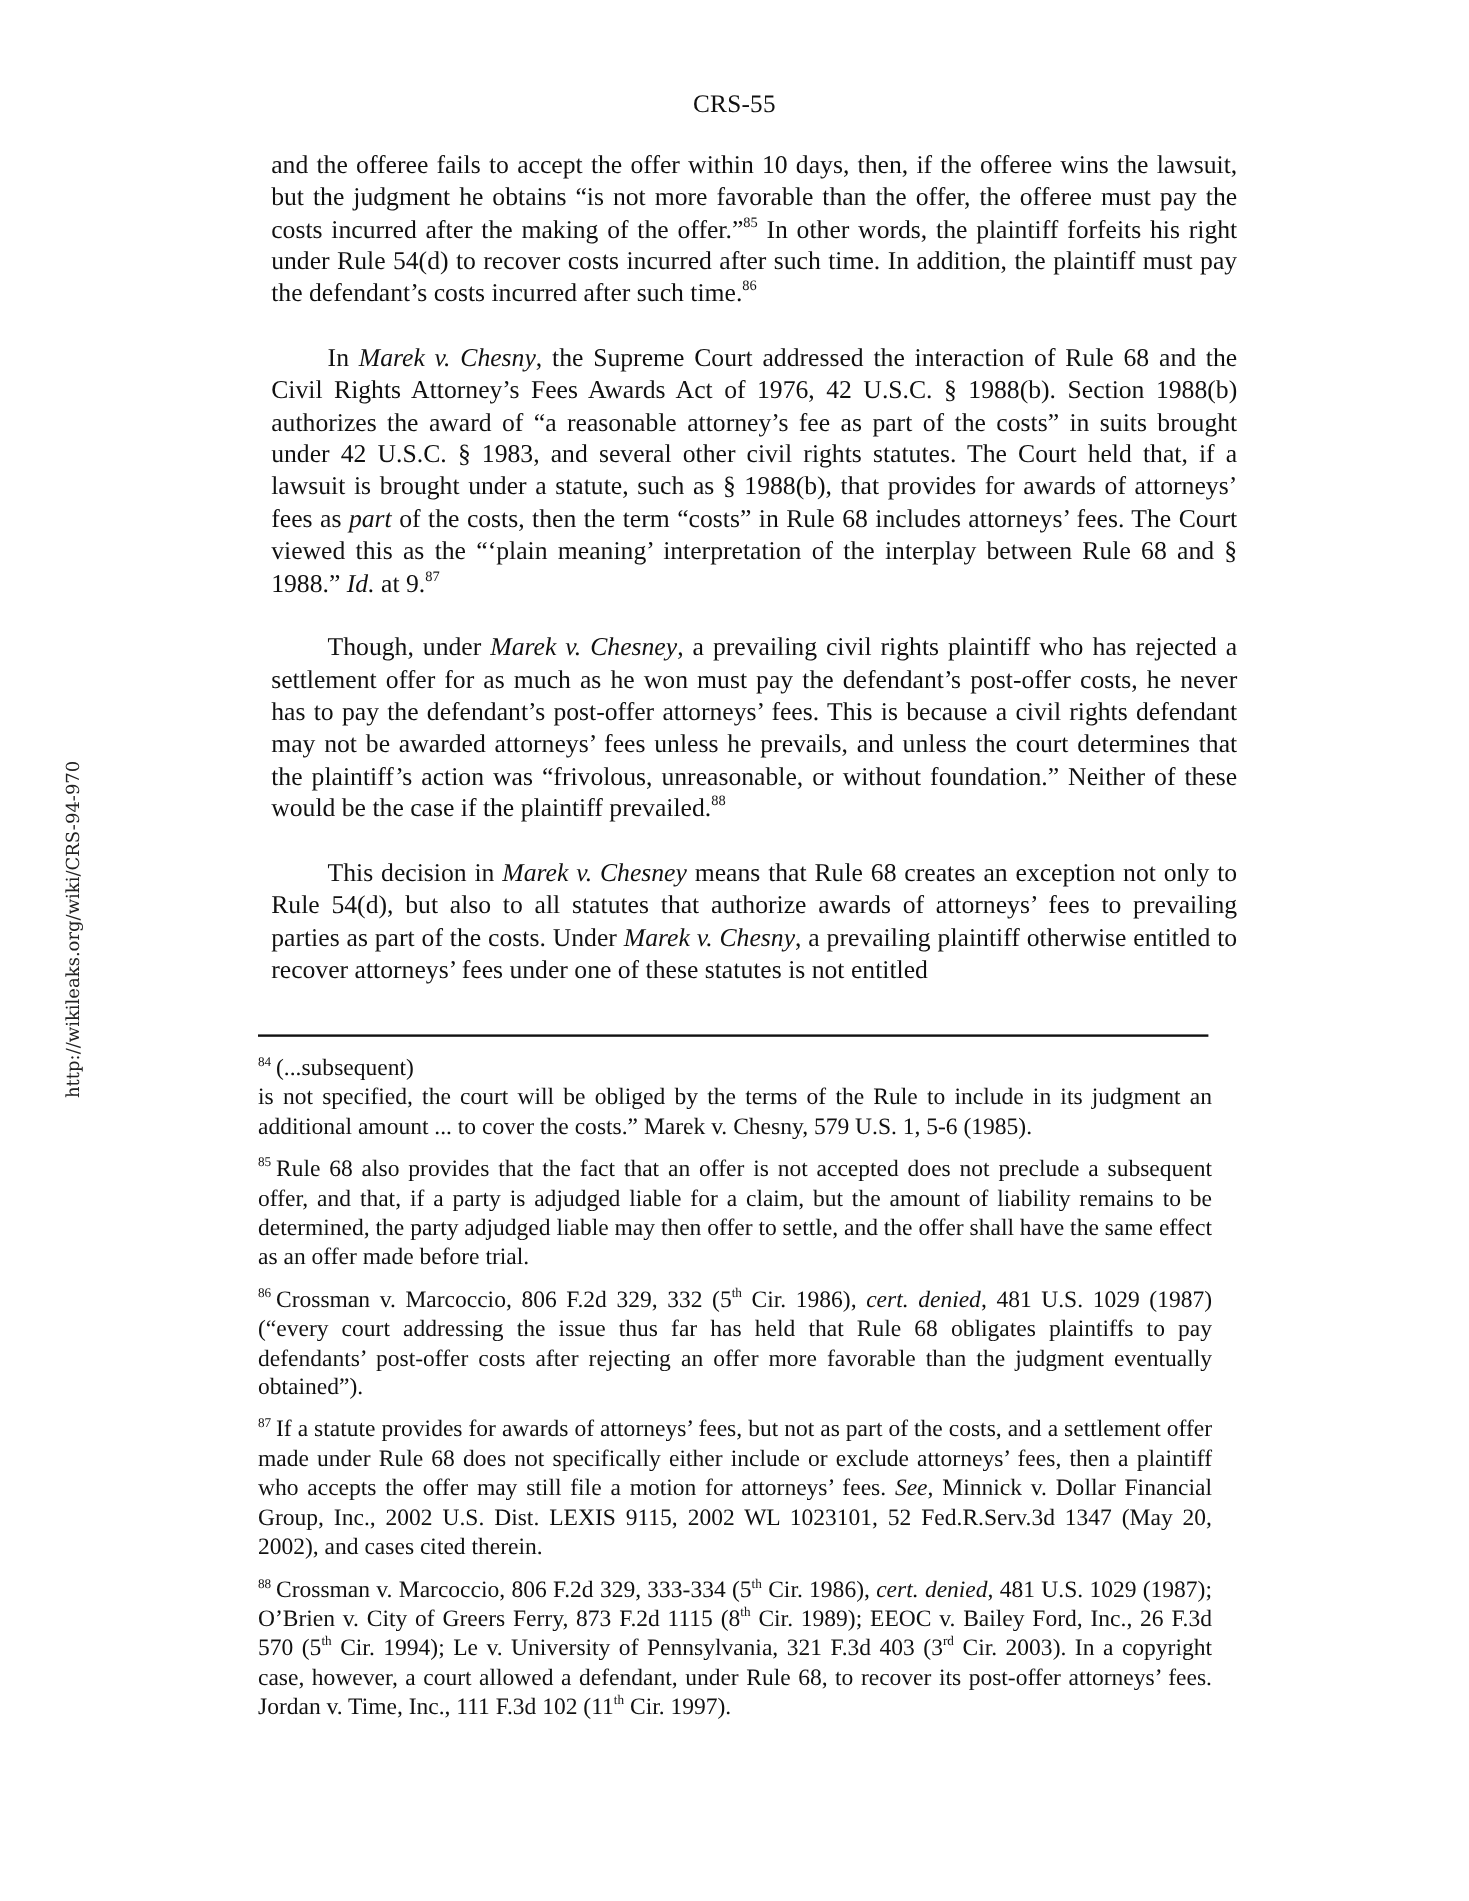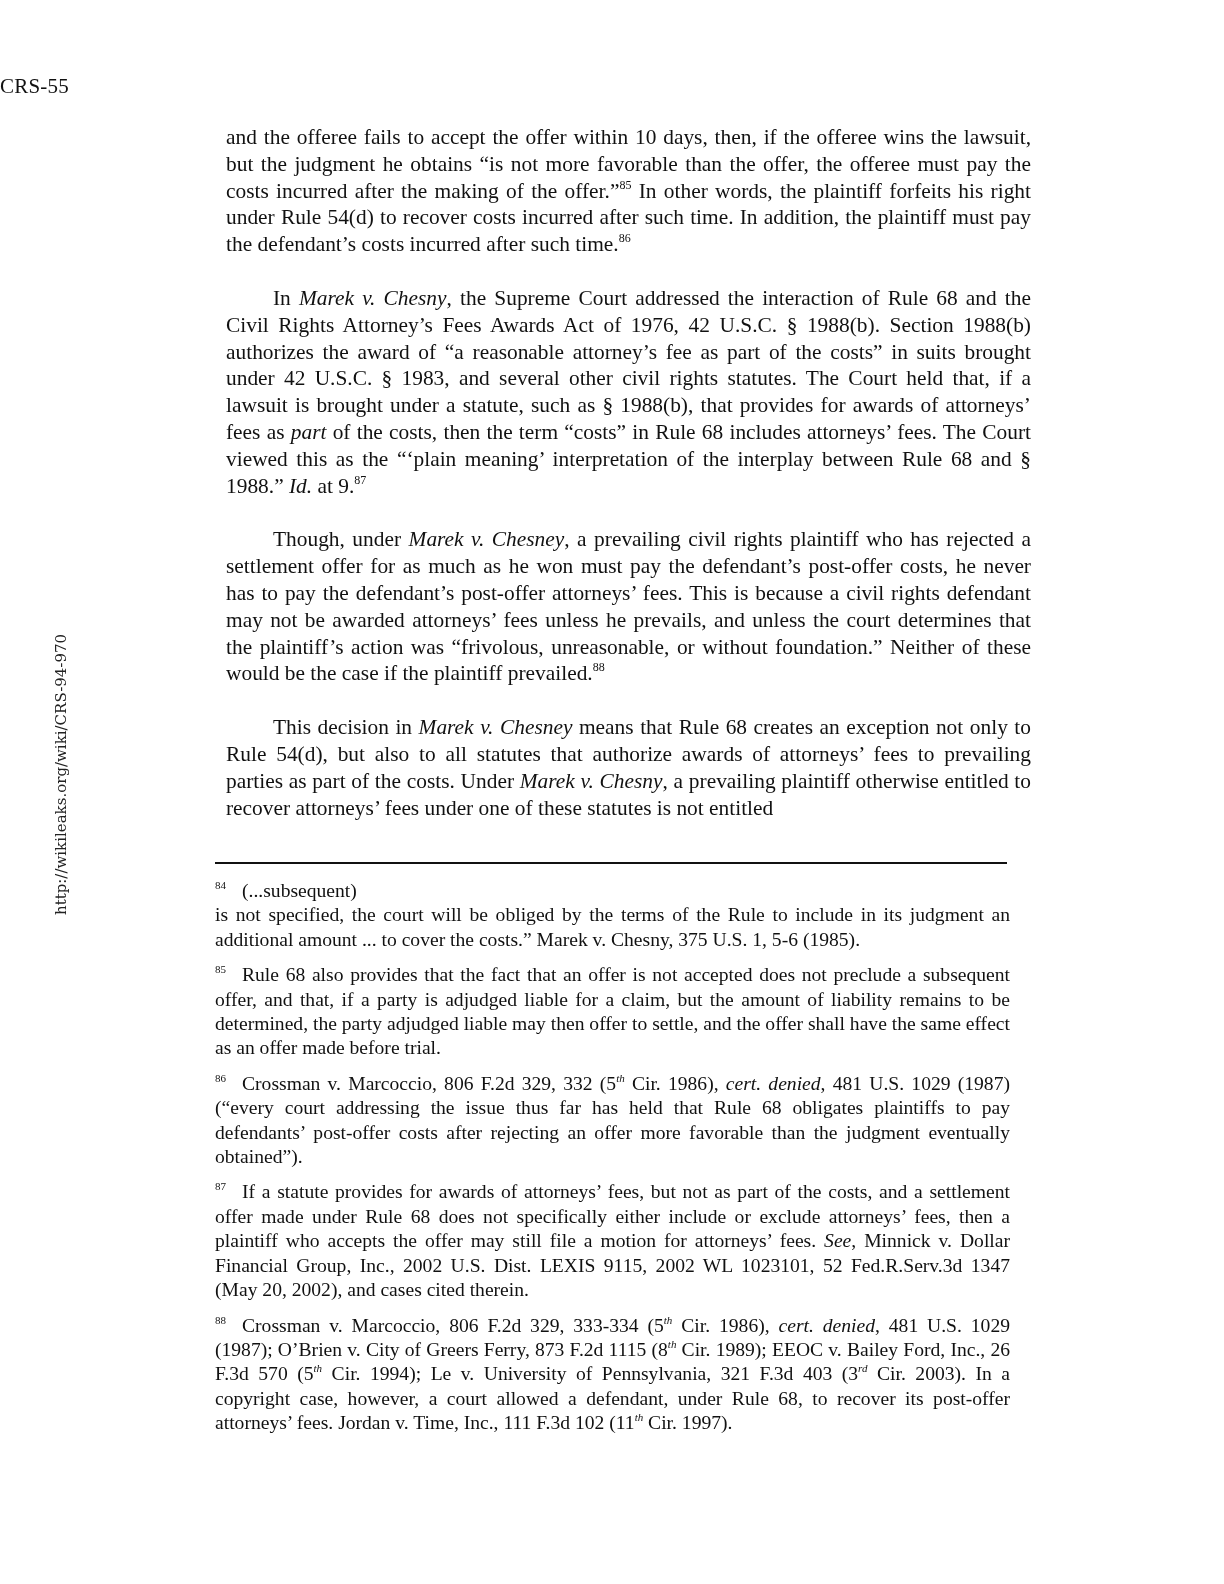--- a/index.html
+++ b/index.html
@@ -1,34 +1,34 @@
 <!DOCTYPE html>
 <html><head>
 <meta charset="utf-8">
 <style>
   html, body { margin: 0; padding: 0; background: #ffffff; }
   body { width: 1224px; height: 1584px; position: relative; overflow: hidden;
          font-family: "Liberation Serif", "DejaVu Serif", serif; color: #111; }
-  .page-header { position: absolute; top: 74px; left: 0; width: 1224px; text-align: left;
+  .page-header { position: absolute; top: 74px; left: 0; width: 1224px; text-align: center;
                  font-size: 21px; letter-spacing: 0.2px; }
   .side-url { position: absolute; left: 52px; top: 915px; transform-origin: left top;
               transform: rotate(-90deg); font-family: "DejaVu Serif", serif; font-size: 15px;
               white-space: nowrap; color: #222; }
   .body-text { position: absolute; left: 226px; top: 124px; width: 805px; font-size: 21.4px;
                line-height: 26.8px; text-align: justify; }
   .body-text p { margin: 0 0 27px 0; }
   .body-text p.indent { text-indent: 47px; }
   sup { font-size: 12px; line-height: 0; vertical-align: 9px; }
   .rule { position: absolute; left: 215px; top: 862px; width: 792px; height: 0;
           border-top: 2px solid #111; }
   .footnotes { position: absolute; left: 215px; top: 879px; width: 795px; font-size: 19.6px;
                line-height: 24.4px; text-align: justify; }
   .footnotes .fn { margin: 0 0 11px 0; }
-  .footnotes .fn-mark { font-size: 11px; vertical-align: 8px; line-height: 0; margin-right: 16px; }
-  .fn-sup { font-size: 11px; vertical-align: 8px; line-height: 0; font-style: italic; }
+  .footnotes .fn-mark { font-size: 11px; vertical-align: 8px; line-height: 0; margin-right: 4px; }
+  .fn-sup { font-size: 11px; vertical-align: 8px; line-height: 0; }
   .cont { display: block; }
 </style>
 </head>
 <body>
 
 <div class="page-header">CRS-55</div>
 
 <div class="side-url">http://wikileaks.org/wiki/CRS-94-970</div>
 
 <div class="body-text">
@@ -39,19 +39,19 @@
   <p class="indent"><span>Though, under </span><i>Marek v. Chesney</i><span>, a prevailing civil rights plaintiff who has rejected a settlement offer for as much as he won must pay the defendant’s post-offer costs, he never has to pay the defendant’s post-offer attorneys’ fees. This is because a civil rights defendant may not be awarded attorneys’ fees unless he prevails, and unless the court determines that the plaintiff’s action was “frivolous, unreasonable, or without foundation.” Neither of these would be the case if the plaintiff prevailed.</span><sup>88</sup></p>
 
   <p class="indent"><span>This decision in </span><i>Marek v. Chesney</i><span> means that Rule 68 creates an exception not only to Rule 54(d), but also to all statutes that authorize awards of attorneys’ fees to prevailing parties as part of the costs. Under </span><i>Marek v. Chesny</i><span>, a prevailing plaintiff otherwise entitled to recover attorneys’ fees under one of these statutes is not entitled</span></p>
 </div>
 
 <div class="rule"></div>
 
 <div class="footnotes">
   <div class="fn">
     <span class="cont"><span class="fn-mark">84</span><span>(...subsequent)</span></span>
-    <span>is not specified, the court will be obliged by the terms of the Rule to include in its judgment an additional amount ... to cover the costs.” Marek v. Chesny, 375 U.S. 1, 5-6 (1985).</span>
+    <span>is not specified, the court will be obliged by the terms of the Rule to include in its judgment an additional amount ... to cover the costs.” Marek v. Chesny, 579 U.S. 1, 5-6 (1985).</span>
   </div>
   <div class="fn"><span class="fn-mark">85</span><span>Rule 68 also provides that the fact that an offer is not accepted does not preclude a subsequent offer, and that, if a party is adjudged liable for a claim, but the amount of liability remains to be determined, the party adjudged liable may then offer to settle, and the offer shall have the same effect as an offer made before trial.</span></div>
   <div class="fn"><span class="fn-mark">86</span><span>Crossman v. Marcoccio, 806 F.2d 329, 332 (5</span><span class="fn-sup">th</span><span> Cir. 1986), </span><i>cert. denied</i><span>, 481 U.S. 1029 (1987) (“every court addressing the issue thus far has held that Rule 68 obligates plaintiffs to pay defendants’ post-offer costs after rejecting an offer more favorable than the judgment eventually obtained”).</span></div>
   <div class="fn"><span class="fn-mark">87</span><span>If a statute provides for awards of attorneys’ fees, but not as part of the costs, and a settlement offer made under Rule 68 does not specifically either include or exclude attorneys’ fees, then a plaintiff who accepts the offer may still file a motion for attorneys’ fees. </span><i>See</i><span>, Minnick v. Dollar Financial Group, Inc., 2002 U.S. Dist. LEXIS 9115, 2002 WL 1023101, 52 Fed.R.Serv.3d 1347 (May 20, 2002), and cases cited therein.</span></div>
   <div class="fn"><span class="fn-mark">88</span><span>Crossman v. Marcoccio, 806 F.2d 329, 333-334 (5</span><span class="fn-sup">th</span><span> Cir. 1986), </span><i>cert. denied</i><span>, 481 U.S. 1029 (1987); O’Brien v. City of Greers Ferry, 873 F.2d 1115 (8</span><span class="fn-sup">th</span><span> Cir. 1989); EEOC v. Bailey Ford, Inc., 26 F.3d 570 (5</span><span class="fn-sup">th</span><span> Cir. 1994); Le v. University of Pennsylvania, 321 F.3d 403 (3</span><span class="fn-sup">rd</span><span> Cir. 2003). In a copyright case, however, a court allowed a defendant, under Rule 68, to recover its post-offer attorneys’ fees. Jordan v. Time, Inc., 111 F.3d 102 (11</span><span class="fn-sup">th</span><span> Cir. 1997).</span></div>
 </div>
 
 </body></html>

